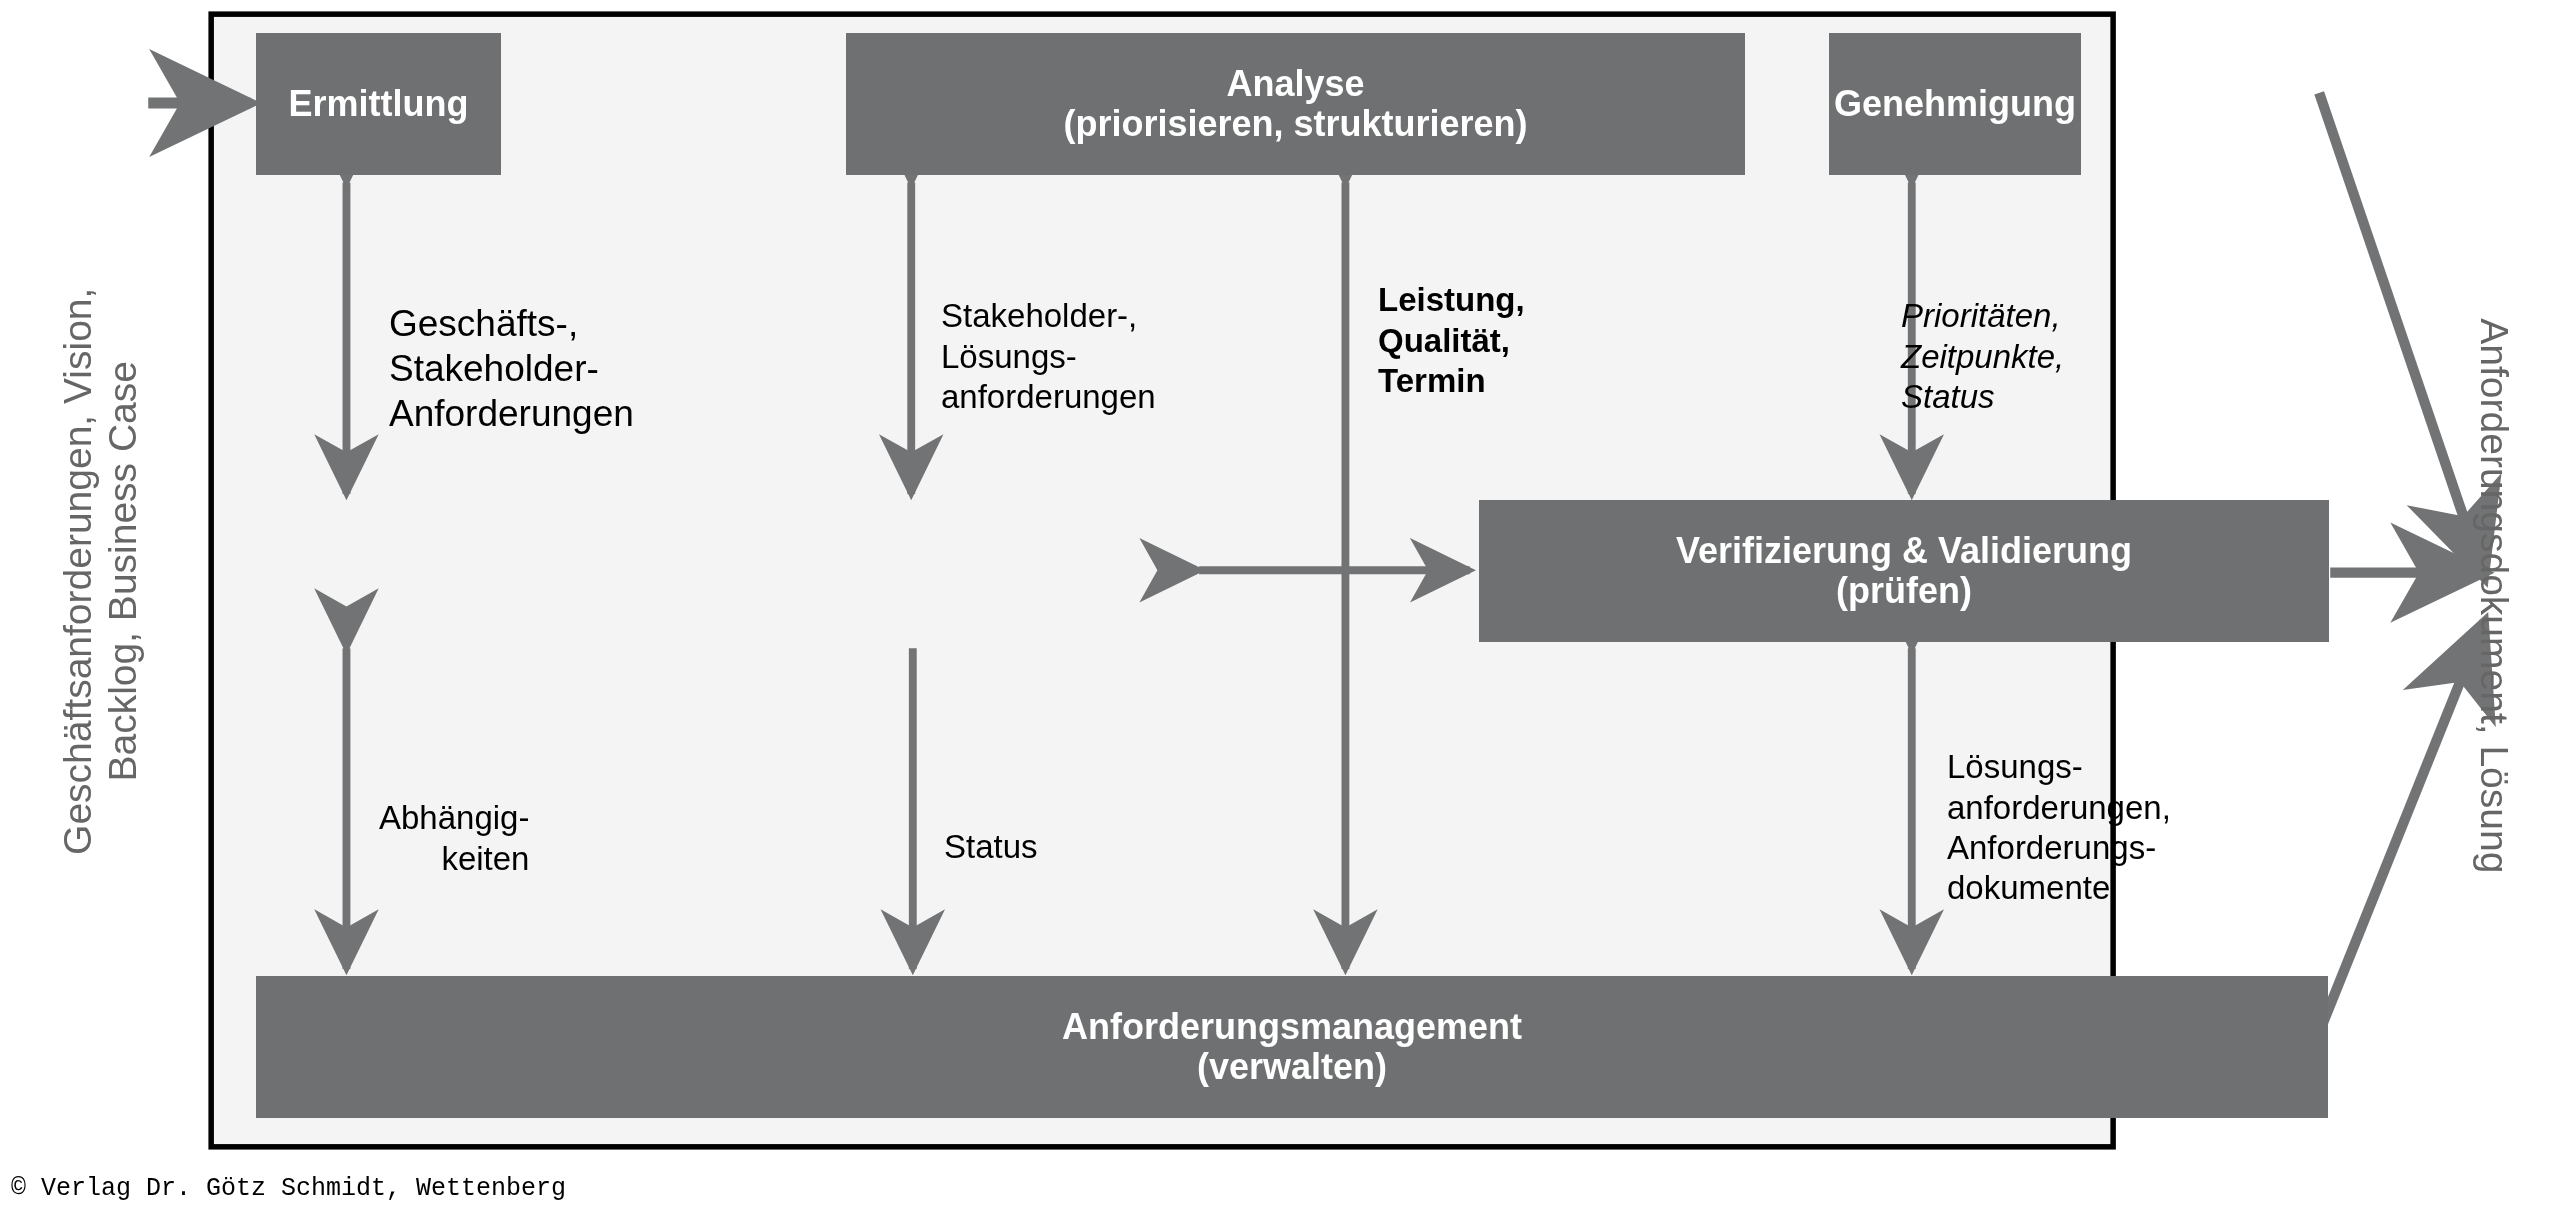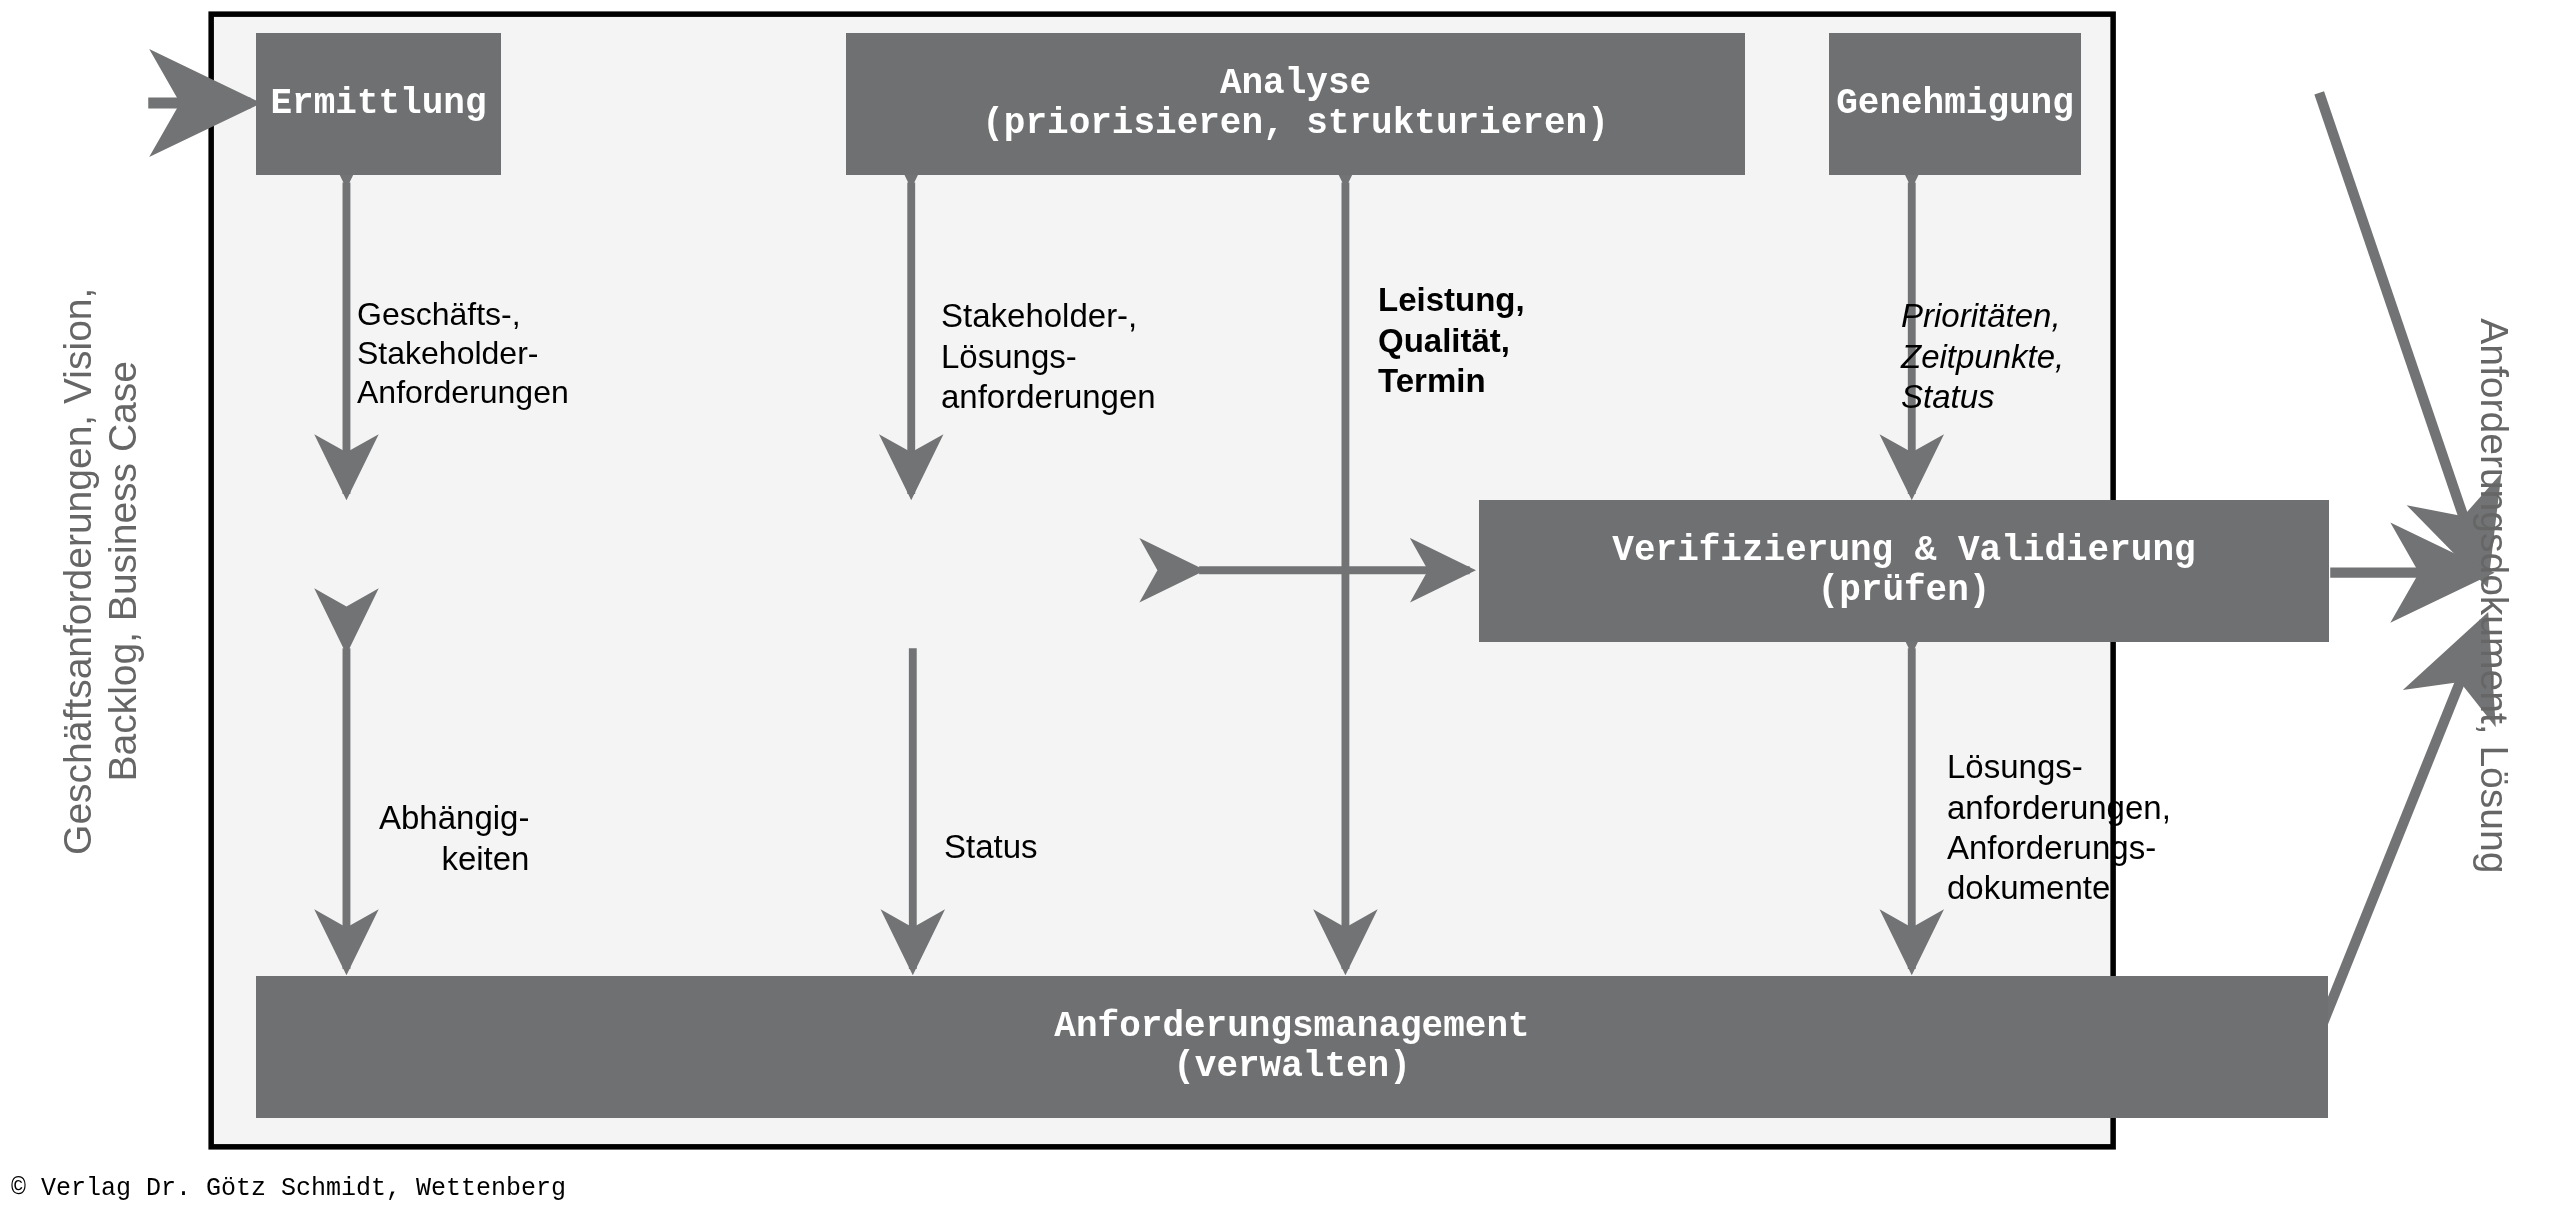--- a/index.html
+++ b/index.html
@@ -4,21 +4,21 @@
 <style>
   html,body{margin:0;padding:0;background:#ffffff;}
   body{width:2576px;height:1231px;overflow:hidden;
        font-family:"Liberation Sans","DejaVu Sans",sans-serif;}
   #stage{position:relative;width:2576px;height:1231px;}
   svg.layer{position:absolute;left:0;top:0;width:2576px;height:1231px;}
   .boxlabel{
     position:absolute;color:#ffffff;font-weight:bold;
     display:flex;align-items:center;justify-content:center;
     text-align:center;line-height:1.12;
-    font-family:Liberation Mono, monospace;
+    font-family:Liberation Sans, sans-serif;
     white-space:pre-line;pointer-events:none;
   }
   .edgelabel{
     position:absolute;color:#000000;font-weight:normal;
     line-height:1.22;white-space:pre-line;
     font-family:"Liberation Sans","DejaVu Sans",sans-serif;
   }
   .sidelabel{
     position:absolute;color:#666666;
     font-family:"Liberation Sans","DejaVu Sans",sans-serif;
@@ -88,21 +88,21 @@
   <div class="boxlabel" style="left:256px;top:976px;width:2072px;height:142px;background:#6e7071;font-size:36px;">
     <span>Anforderungsmanagement
 (verwalten)</span>
   </div>
 
   <div class="boxlabel" style="left:1479px;top:500px;width:850px;height:142px;background:#6e7071;font-size:36px;">
     <span>Verifizierung &amp; Validierung
 (prüfen)</span>
   </div>
 
-  <div class="edgelabel" style="left:357px;top:256px;font-size:32px;">
+  <div class="edgelabel" style="left:389px;top:256px;font-size:37px;">
     <span>Geschäfts-,
 Stakeholder-
 Anforderungen</span>
   </div>
 
   <div class="edgelabel" style="left:941px;top:256px;font-size:33px;">
     <span>Stakeholder-,
 Lösungs-
 anforderungen</span>
   </div>

